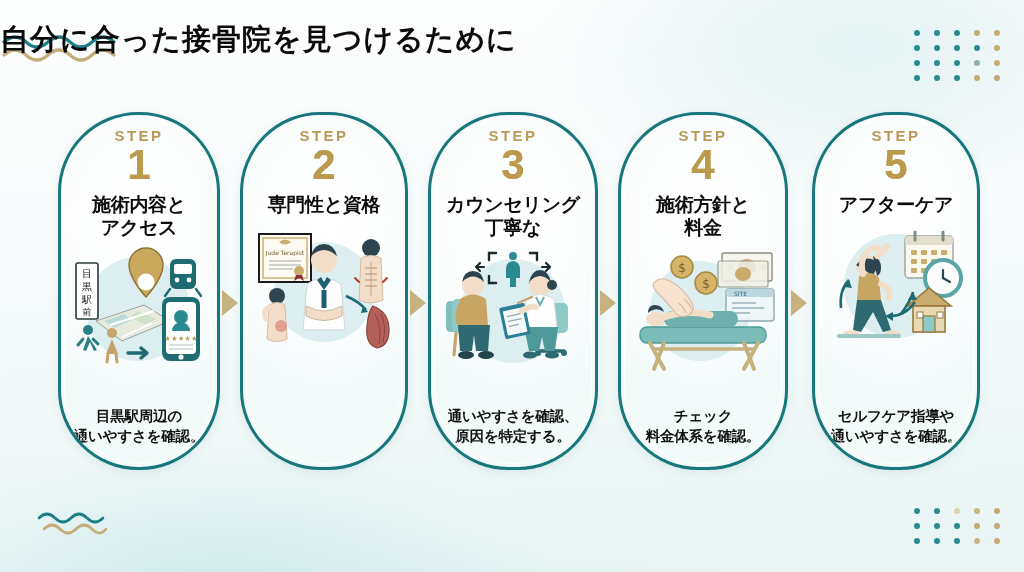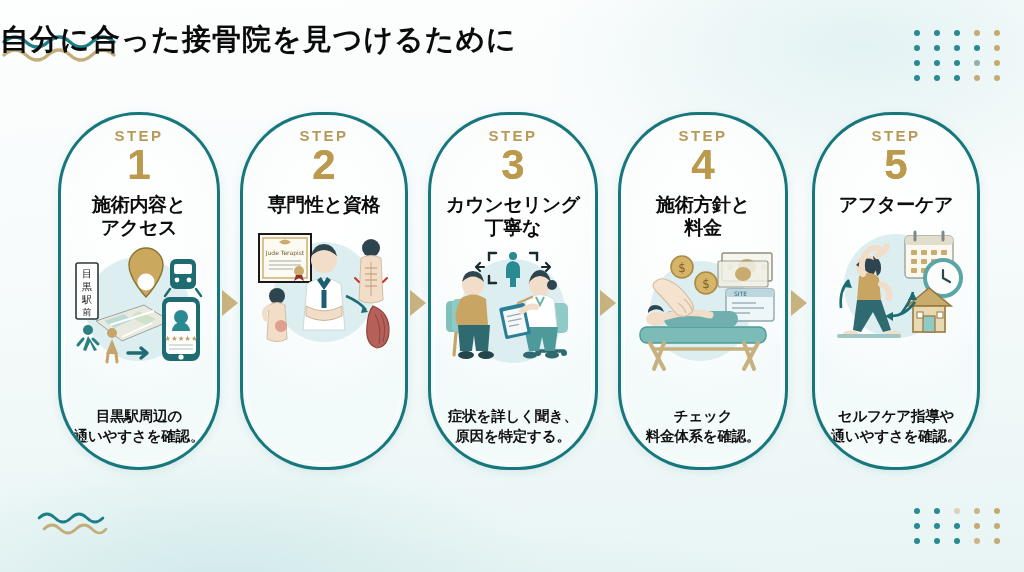--- a/index.html
+++ b/index.html
@@ -479,21 +479,21 @@
             <line x1="68" y1="70" x2="82" y2="70"></line>
               <line x1="68" y1="75" x2="82" y2="75"></line>
               <line x1="68" y1="80" x2="78" y2="80"></line>
           </g>
           <path d="M78 58 l14 -6" stroke="#c6a46b" stroke-width="2.4" stroke-linecap="round"></path>
           <path d="M82 66 q8 -6 14 -4" stroke="#f2ddc8" stroke-width="6" fill="none" stroke-linecap="round"></path>
         </svg>
       </div>
 
       <div class="card-desc">
-        <div>症状を詳しく聞き、</div>
+        <div>通いやすさを確認、</div>
         <div>原因を特定する。</div>
       </div>
     </div>
 
     <div class="card c4">
       <div class="sparkle sp-a">
         <svg viewBox="0 0 46 46">
             <circle cx="23" cy="23" r="16" fill="url(#g1)"></circle>
             <path d="M23 6 L25 21 L40 23 L25 25 L23 40 L21 25 L6 23 L21 21 Z" fill="#d4ece8" opacity=".95"></path>
           </svg>

